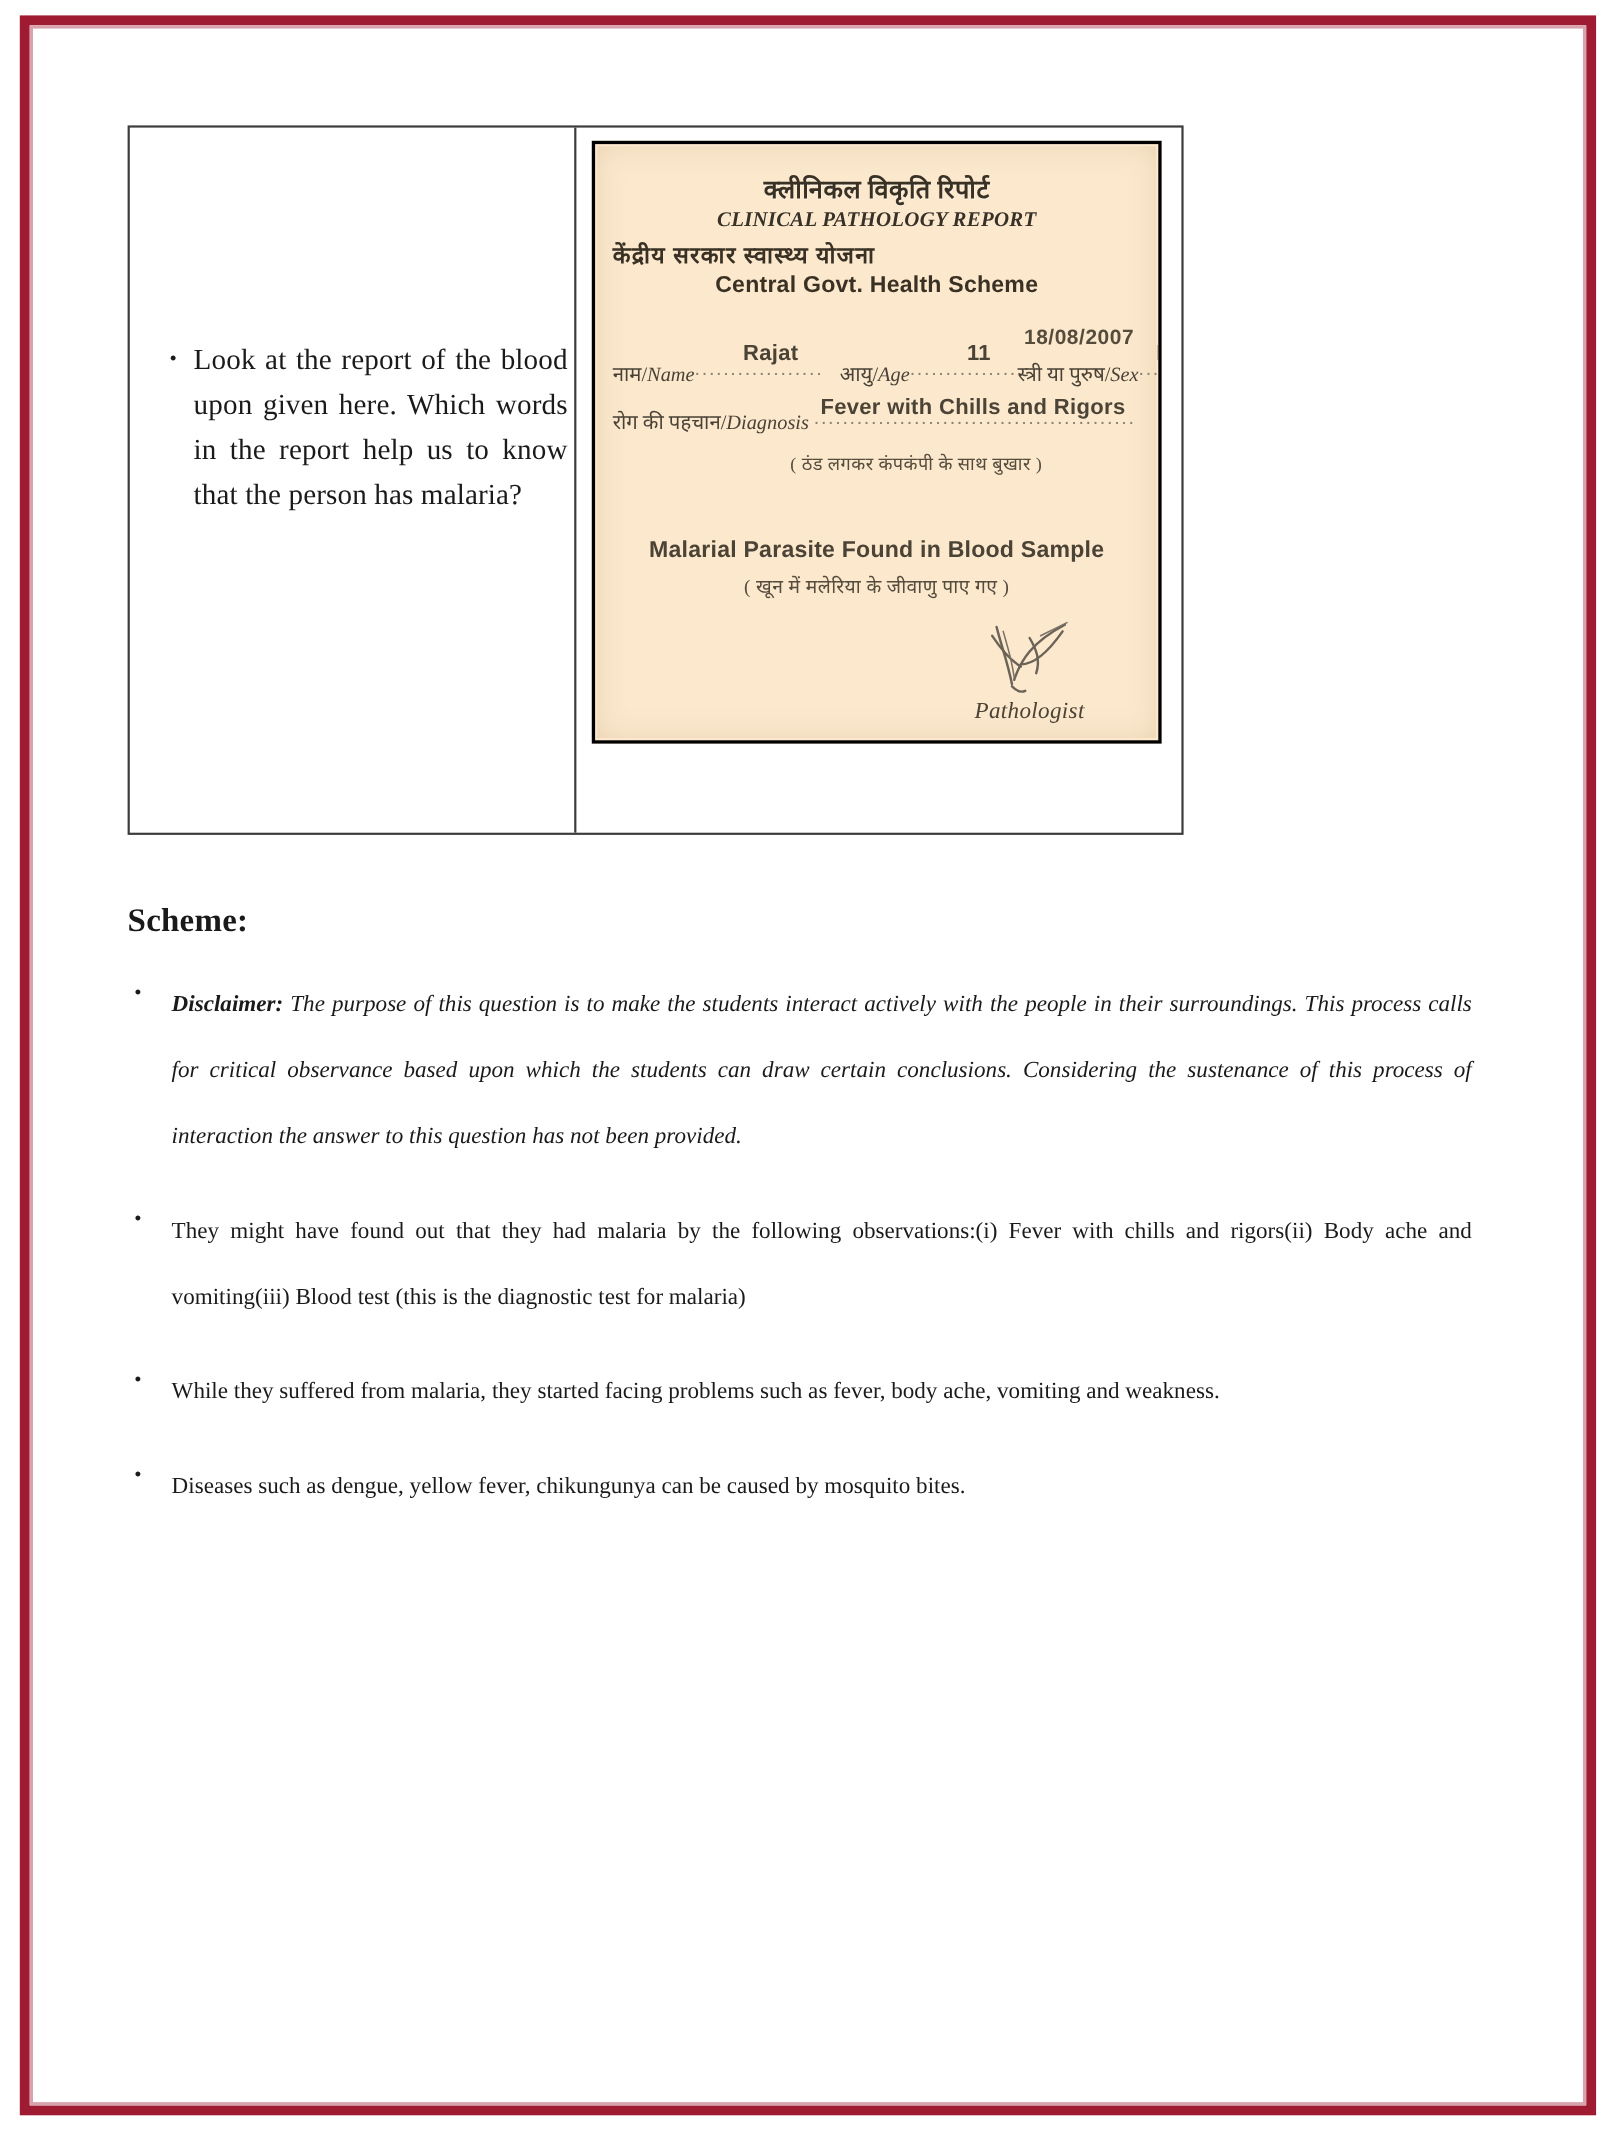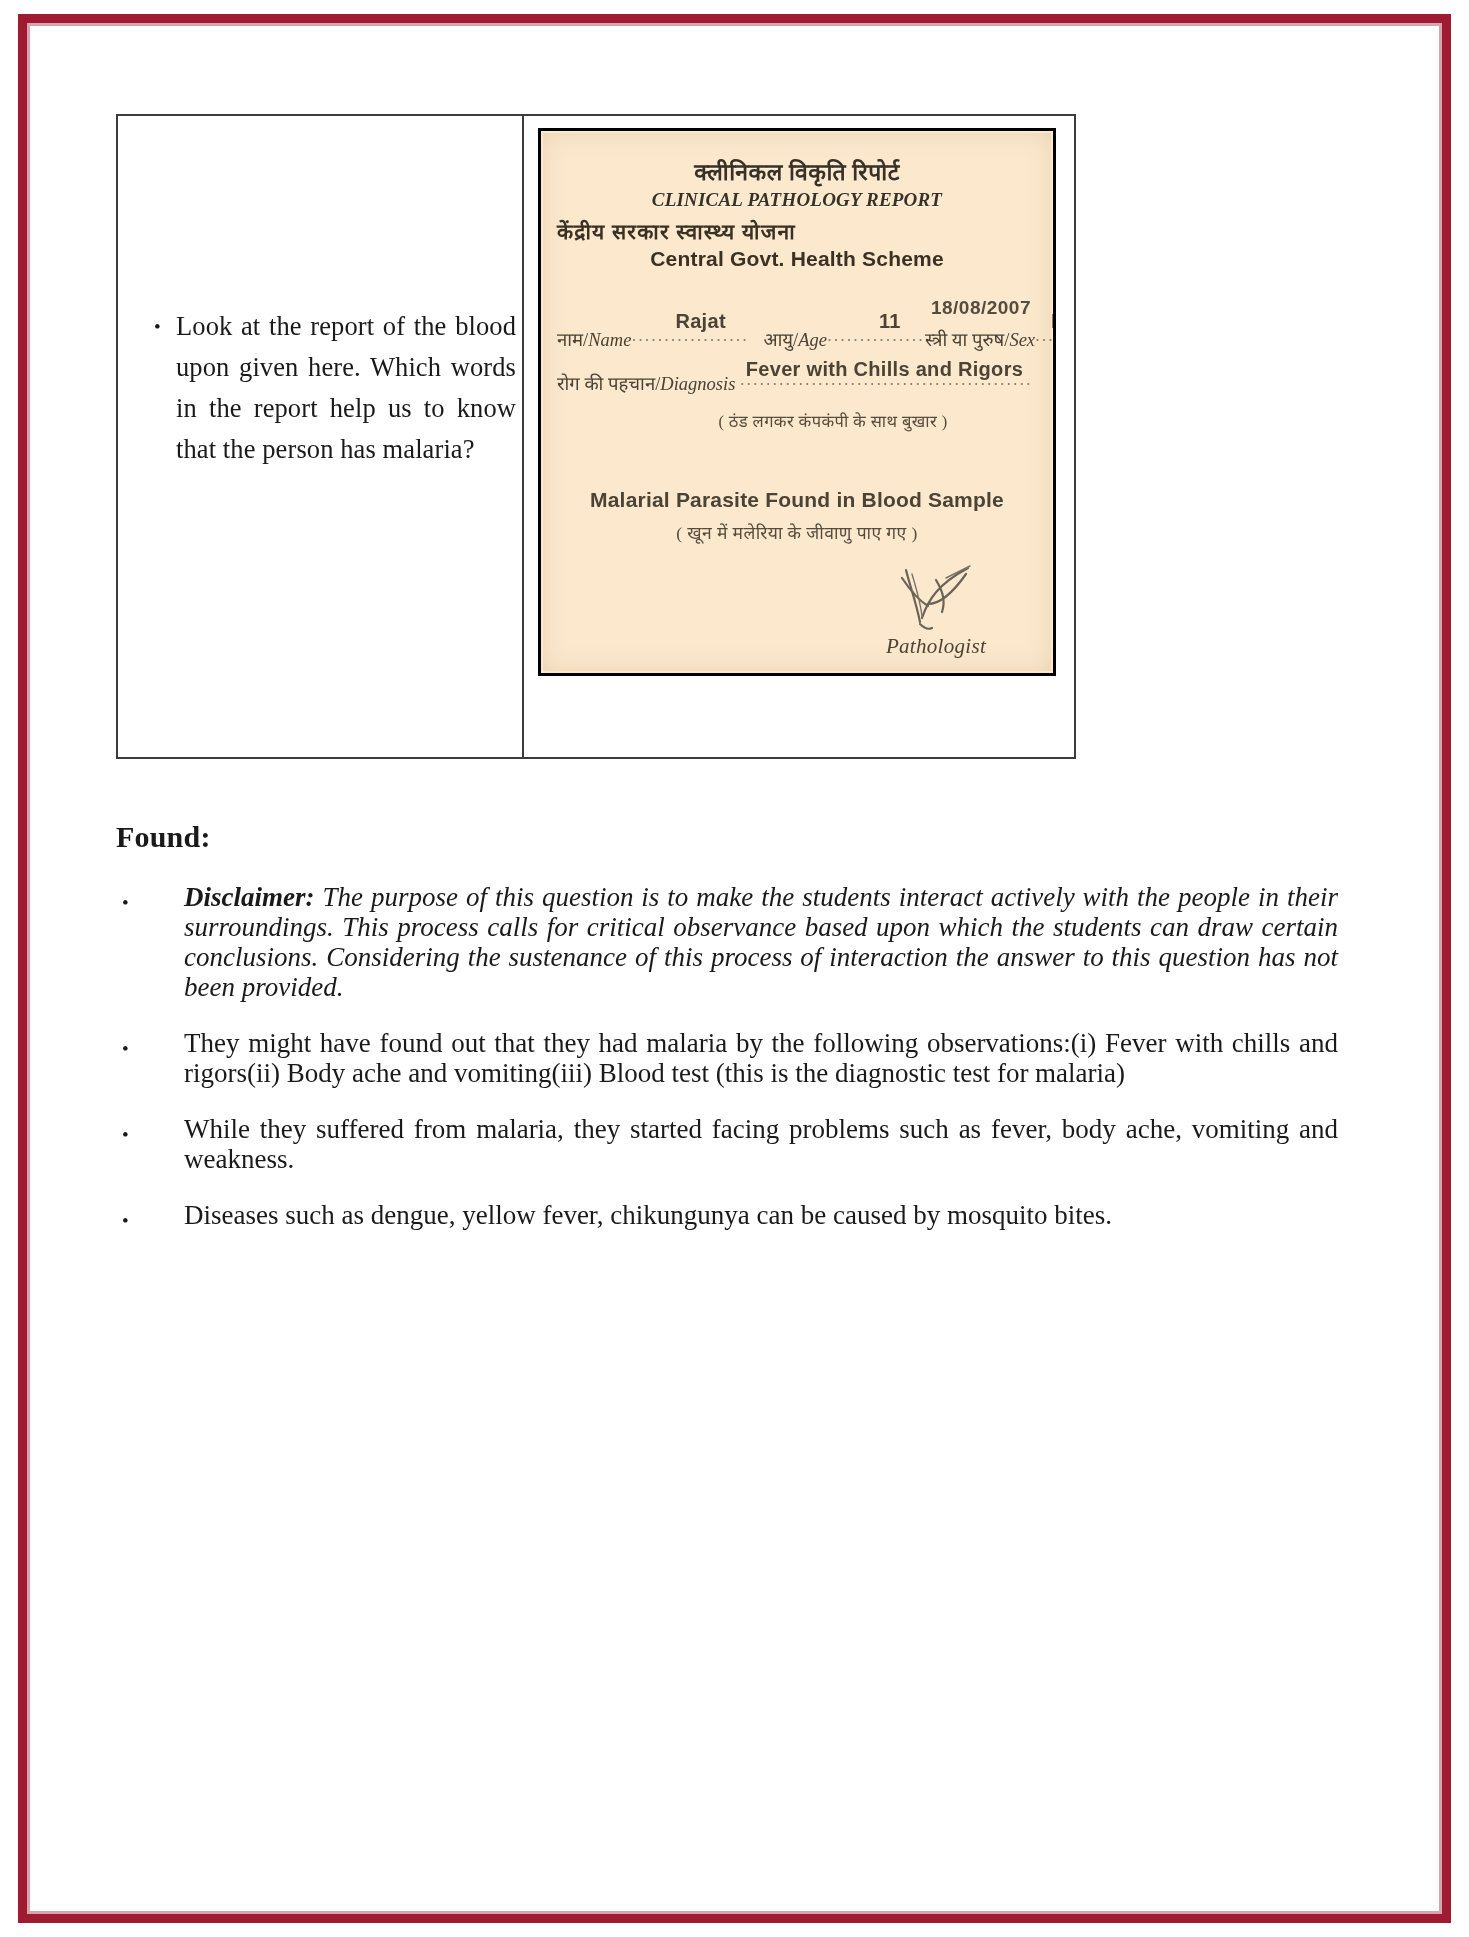--- a/index.html
+++ b/index.html
@@ -284,25 +284,24 @@
     width: 40px;
     flex: none;
     font-size: 19px;
     line-height: 42px;
     text-align: left;
     padding-left: 6px;
     box-sizing: border-box;
   }
   .ans-text {
     flex: 1;
-    font-size: 27px;
-    line-height: 30px;
+    font-size: 21px;
+    line-height: 60px;
     text-align: justify;
     text-align-last: left;
-    margin-left: 28px;
   }
   .ans-text.italic { font-style: italic; }
   .ans-text .lead {
     font-weight: bold;
     font-style: italic;
   }
 </style>
 </head>
 <body>
 
@@ -383,21 +382,21 @@
             </svg>
             <div class="rc-sign-label">Pathologist</div>
           </div>
 
         </div>
       </div>
 
     </div>
   </div>
 
-  <div class="answer-heading">Found:</div>
+  <div class="answer-heading">Scheme:</div>
 
   <div class="answer-list">
 
     <div class="ans-item">
       <span class="ans-bullet">•</span>
       <span class="ans-text italic"><span class="lead">Disclaimer:</span><span> The purpose of this question is to make the students interact actively with the people in their surroundings. This process calls for critical observance based upon which the students can draw certain conclusions. Considering the sustenance of this process of interaction the answer to this question has not been provided.</span></span>
     </div>
 
     <div class="ans-item">
       <span class="ans-bullet">•</span>

